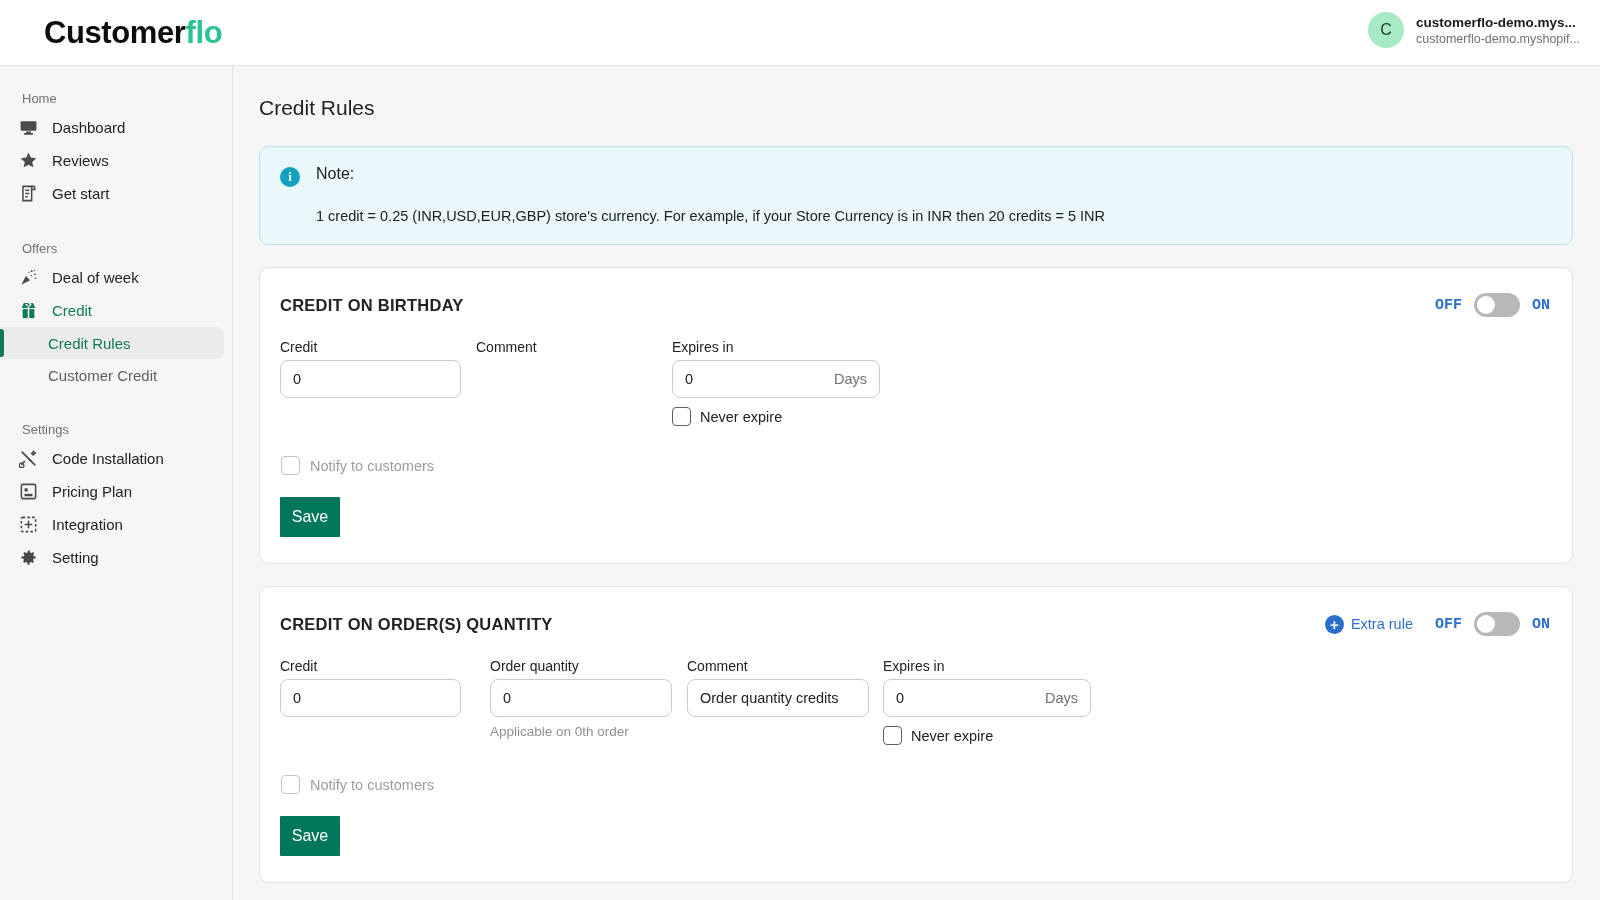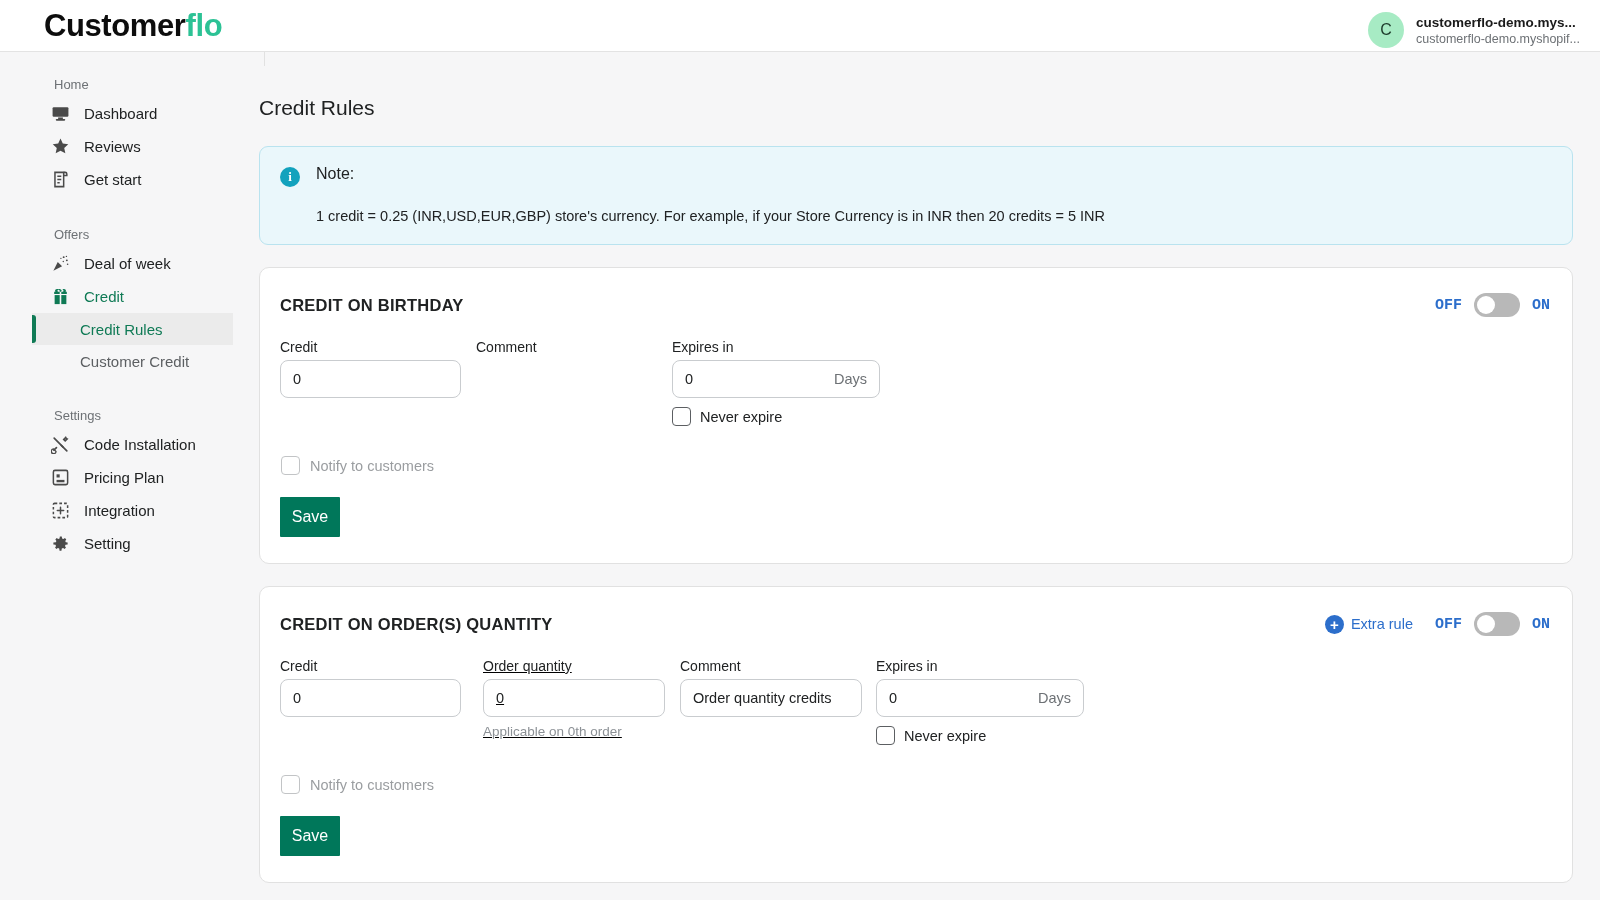--- a/index.html
+++ b/index.html
@@ -6,21 +6,21 @@
   html, body {
     width: 1600px; height: 900px;
     font-family: "Liberation Sans", sans-serif;
     background: #f6f6f7;
     overflow: hidden;
   }
 
   
   .topbar {
     position: absolute; top: 0; left: 0;
-    width: 1600px; height: 52px;
+    width: 1600px; height: 66px;
     background: #ffffff;
     border-bottom: 1px solid #e3e3e3;
     display: flex; align-items: center;
     z-index: 20;
   }
   .logo {
     margin-left: 44px;
     font-size: 31px; font-weight: 700;
     letter-spacing: -0.4px;
     white-space: nowrap;
@@ -44,27 +44,26 @@
     font-size: 13.5px; font-weight: 700; color: #1a1a1a;
     max-width: 166px; white-space: nowrap; overflow: hidden;
   }
   .acct-shop {
     font-size: 12.5px; color: #6d7175;
     max-width: 166px; white-space: nowrap; overflow: hidden;
   }
 
   
   .sidebar {
-    position: absolute; top: 52px; left: 0;
+    position: absolute; top: 66px; left: 0;
     width: 233px; height: 834px;
     background: #f6f6f7;
     border-right: 1px solid #e1e1e1;
     padding-top: 18px;
     overflow: hidden;
-    margin-left: 32px;
   }
   .nav-group-label {
     font-size: 13px; color: #6d7175;
     padding: 7px 0 5px 22px;
   }
   .nav-item {
     position: relative;
     display: flex; align-items: center; gap: 13px;
     height: 33px;
     margin: 0 8px 0 0;
@@ -443,21 +442,21 @@
     </div>
 
     <div class="fields">
       <div class="field" style="width:181px;">
         <div class="field-label">Credit</div>
         <div class="input">
           <span class="val">0</span>
         </div>
       </div>
 
-      <div class="field" style="width:182px; margin-left:22px;text-decoration:underline;">
+      <div class="field" style="width:182px; margin-left:29px;">
         <div class="field-label">Order quantity</div>
         <div class="input">
           <span class="val">0</span>
         </div>
         <div class="helper">Applicable on 0th order</div>
       </div>
 
       <div class="field" style="width:182px; margin-left:15px;">
         <div class="field-label">Comment</div>
         <div class="input">

